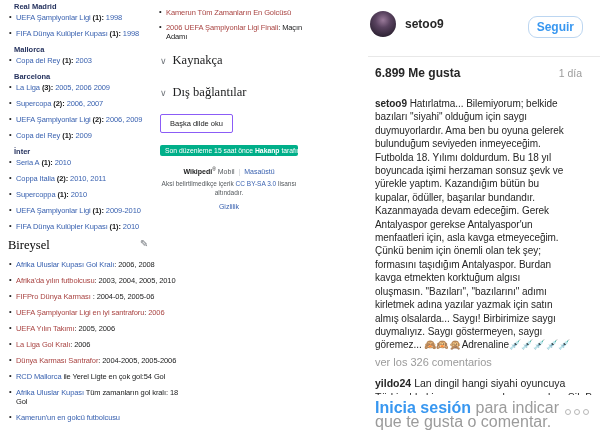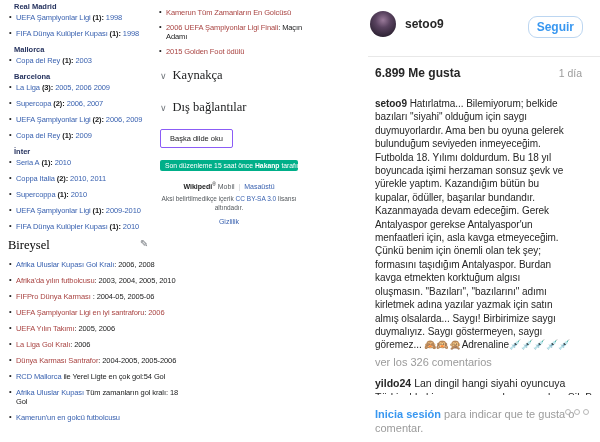--- a/index.html
+++ b/index.html
@@ -55,22 +55,22 @@
   .ig-likes{position:absolute;left:15px;top:66px;font-size:12px;font-weight:bold;color:#262626;}
   .ig-time{position:absolute;right:18px;top:67px;font-size:10.5px;color:#9b9b9b;}
   .ig-caption{position:absolute;left:15px;top:97px;font-size:10px;line-height:13.4px;
         color:#262626;white-space:pre;letter-spacing:-0.05px;}
   .ig-caption b{font-weight:bold;}
   .ig-view{position:absolute;left:15px;top:356px;font-size:11px;color:#9b9b9b;cursor:pointer;}
   .ig-comment{position:absolute;left:15px;top:377px;font-size:10.5px;line-height:13.5px;
         color:#262626;width:230px;}
   .ig-comment b{font-weight:bold;margin-right:3px;}
   .ig-loginbar{position:absolute;left:0;right:0;top:395px;height:47px;background:#fff;}
-  .ig-login-text{position:absolute;left:15px;top:6px;width:205px;font-size:11px;
-        line-height:14px;color:#9b9b9b;margin-top:6px;}
+  .ig-login-text{position:absolute;left:15px;top:6px;width:205px;font-size:16px;
+        line-height:14px;color:#9b9b9b;}
   .ig-login-text .link{color:#3897f0;font-weight:bold;cursor:pointer;}
   .ig-dots{position:absolute;right:11px;top:14px;display:flex;gap:3px;cursor:pointer;}
   .ig-dots i{display:block;width:4px;height:4px;border:1px solid #b8b8b8;border-radius:50%;}
 </style>
 </head>
 <body>
 
 <div id="screen">
 
   <div>
@@ -109,21 +109,20 @@
           <div class="wli"><span class="blue">Afrika Uluslar Kupası</span><span class="plain"> Tüm zamanların gol kralı: </span><span class="plain">18 Gol</span></div>
           <div class="wli"><span class="blue">Kamerun'un en golcü futbolcusu</span></div>
         </div>
     </div>
 
     <div id="wiki-mid">
       <div id="mid-awards" class="m-awards">
           <div class="wli"><span class="red">RCD Mallorca Tüm Zamanların En Golcüsü</span></div>
           <div class="wli"><span class="red">Kamerun Tüm Zamanların En Golcüsü</span></div>
           <div class="wli"><span class="red">2006 UEFA Şampiyonlar Ligi Finali</span><span class="plain">: </span><span class="plain">Maçın Adamı</span></div>
-          <div class="wli"><span class="red">2015 Golden Foot ödülü</span></div>
         </div>
 
       <div class="msec" id="kaynakca">
         <span class="chev">∨</span>
         <span>Kaynakça</span>
       </div>
       <div class="msec" id="dis">
         <span class="chev">∨</span>
         <span>Dış bağlantılar</span>
       </div>

